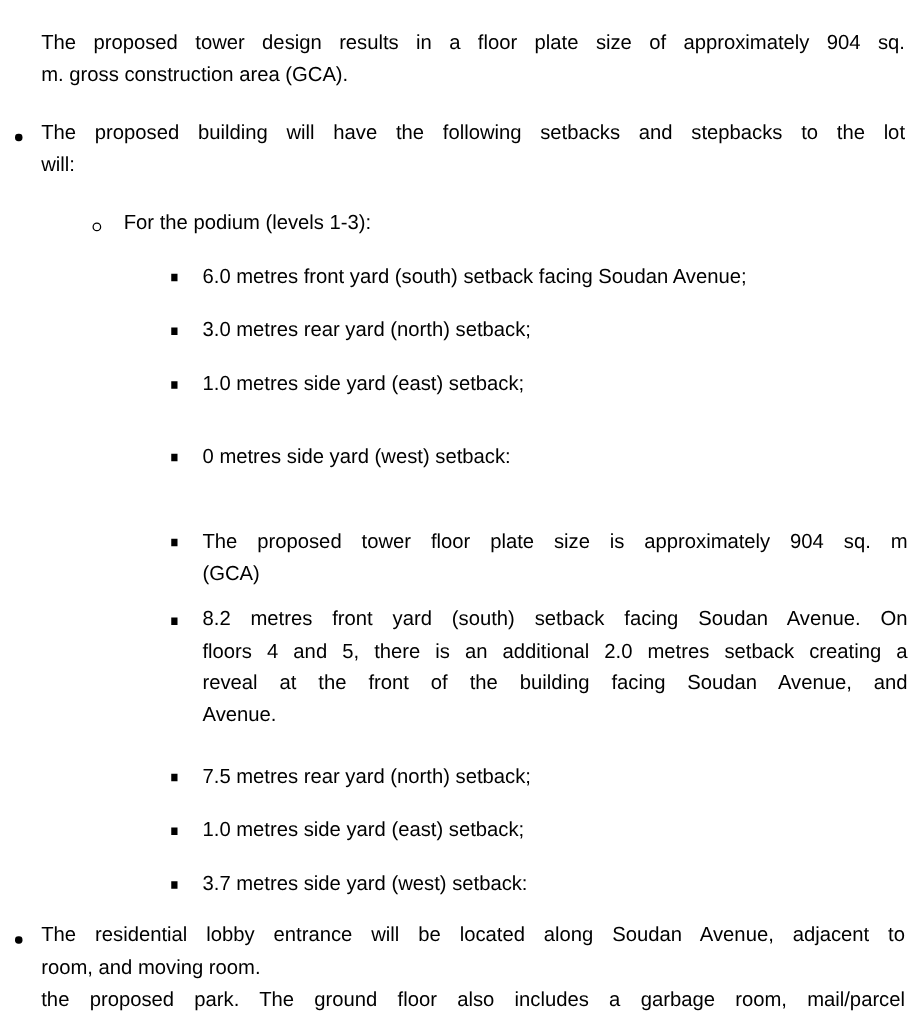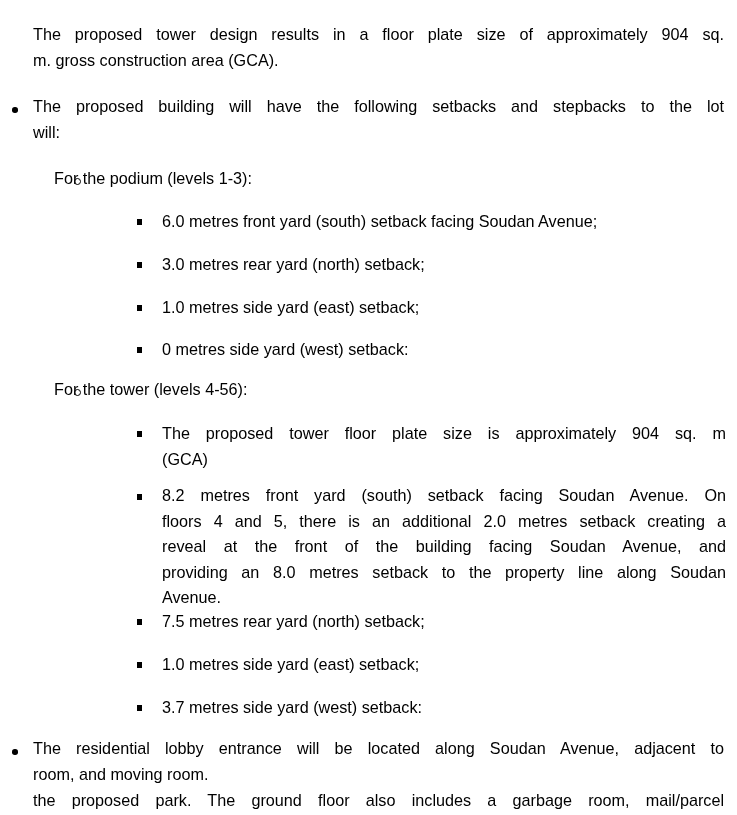--- a/index.html
+++ b/index.html
@@ -10,21 +10,21 @@
     height: 815px;
     background: #ffffff;
     color: #000000;
     font-family: "Liberation Sans", "DejaVu Sans", sans-serif;
     font-size: 16.2px;
     line-height: 26px;
     overflow: hidden;
   }
   .block { position: absolute; left: 0; right: 0; }
   .l1 { padding-left: 33px;  padding-right: 13px; }
-  .l2 { padding-left: 54px;  padding-right: 13px; }
+  .l2 { padding-left: 99px;  padding-right: 13px; }
   .l3 { padding-left: 162px; padding-right: 11px; }
   .line { line-height: 26px; }
   .lh255 .line { line-height: 25.5px; }
   
   .just {
     text-align: justify;
     text-align-last: justify;
     white-space: nowrap;
   }
   .marker { position: absolute; display: block; }
@@ -74,42 +74,37 @@
   <div class="block l3" style="top:251px">
     <span class="marker square"></span>
     <div class="line">3.0 metres rear yard (north) setback;</div>
   </div>
 
   <div class="block l3" style="top:294px">
     <span class="marker square"></span>
     <div class="line">1.0 metres side yard (east) setback;</div>
   </div>
 
-  <div class="block l3" style="top:336px">
+  <div class="block l3" style="top:352px">
     <span class="marker square"></span>
     <div class="line">0 metres side yard (west) setback:</div>
   </div>
 
-  <div class="block l2" style="top:376px">
-    <span class="marker circle"></span>
-    <div class="line">For the tower (levels 4-56):</div>
-  </div>
 
   <div class="block l3" style="top:420px">
     <span class="marker square"></span>
     <div class="line just">The proposed tower floor plate size is approximately 904 sq. m</div>
     <div class="line">(GCA)</div>
   </div>
 
   <div class="block l3 lh255" style="top:483px">
     <span class="marker square"></span>
     <div class="line just">8.2 metres front yard (south) setback facing Soudan Avenue. On</div>
     <div class="line just">floors 4 and 5, there is an additional 2.0 metres setback creating a</div>
     <div class="line just">reveal at the front of the building facing Soudan Avenue, and</div>
-    <div class="line just">providing an 8.0 metres setback to the property line along Soudan</div>
     <div class="line">Avenue.</div>
   </div>
 
   <div class="block l3" style="top:608px">
     <span class="marker square"></span>
     <div class="line">7.5 metres rear yard (north) setback;</div>
   </div>
 
   <div class="block l3" style="top:651px">
     <span class="marker square"></span>

